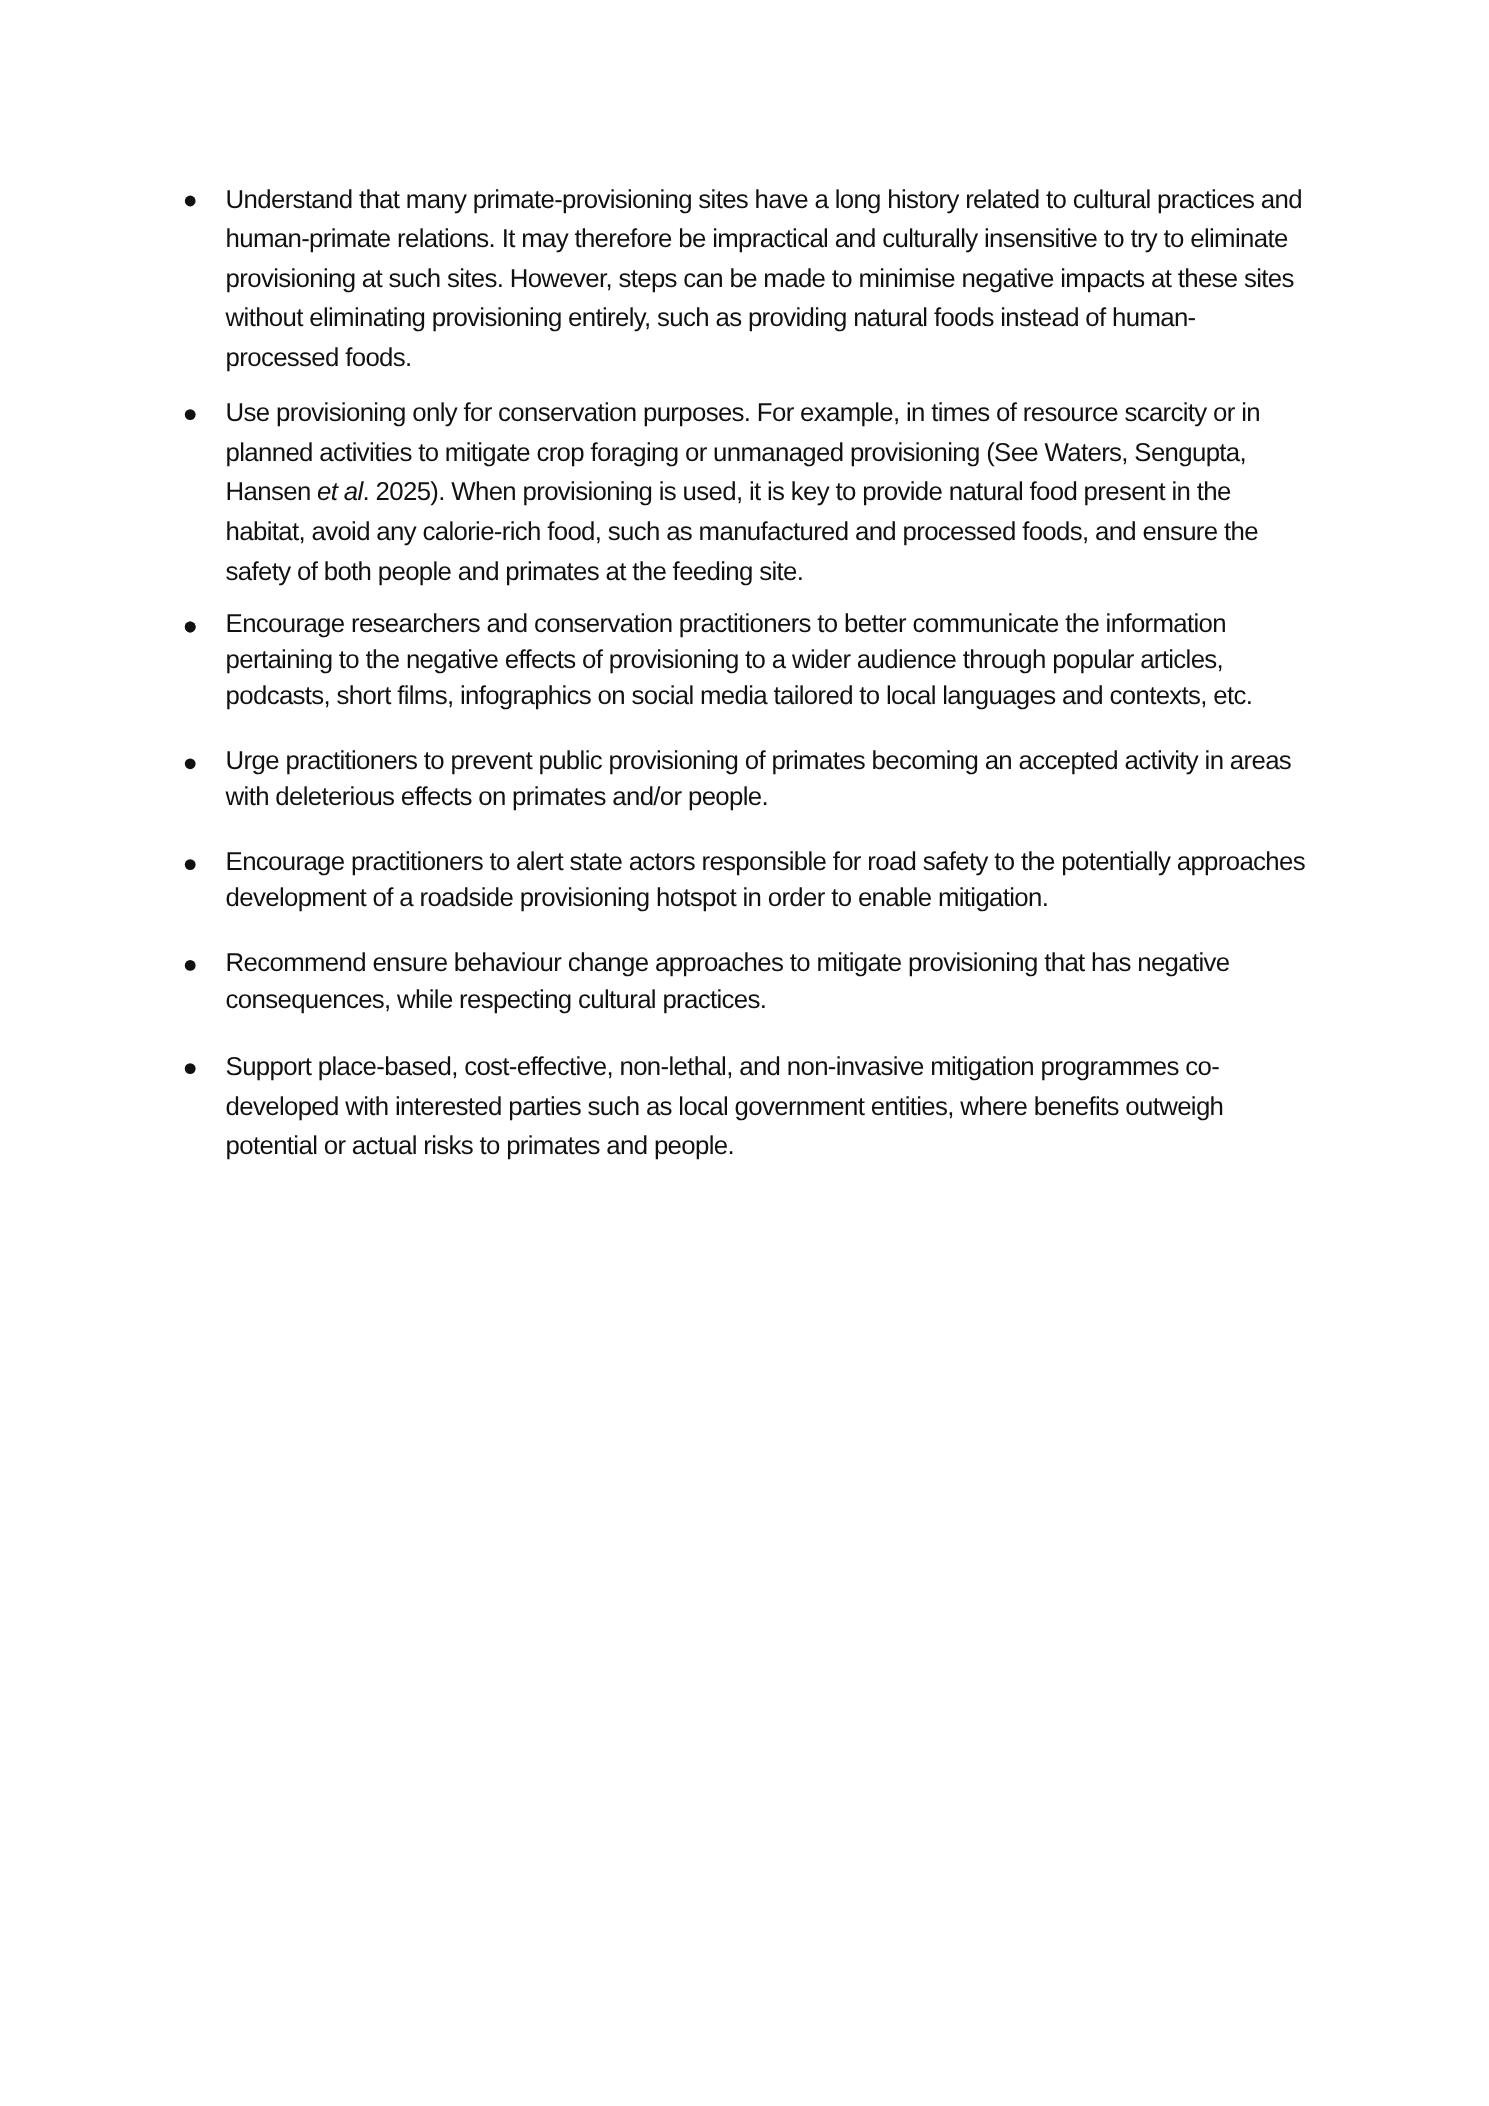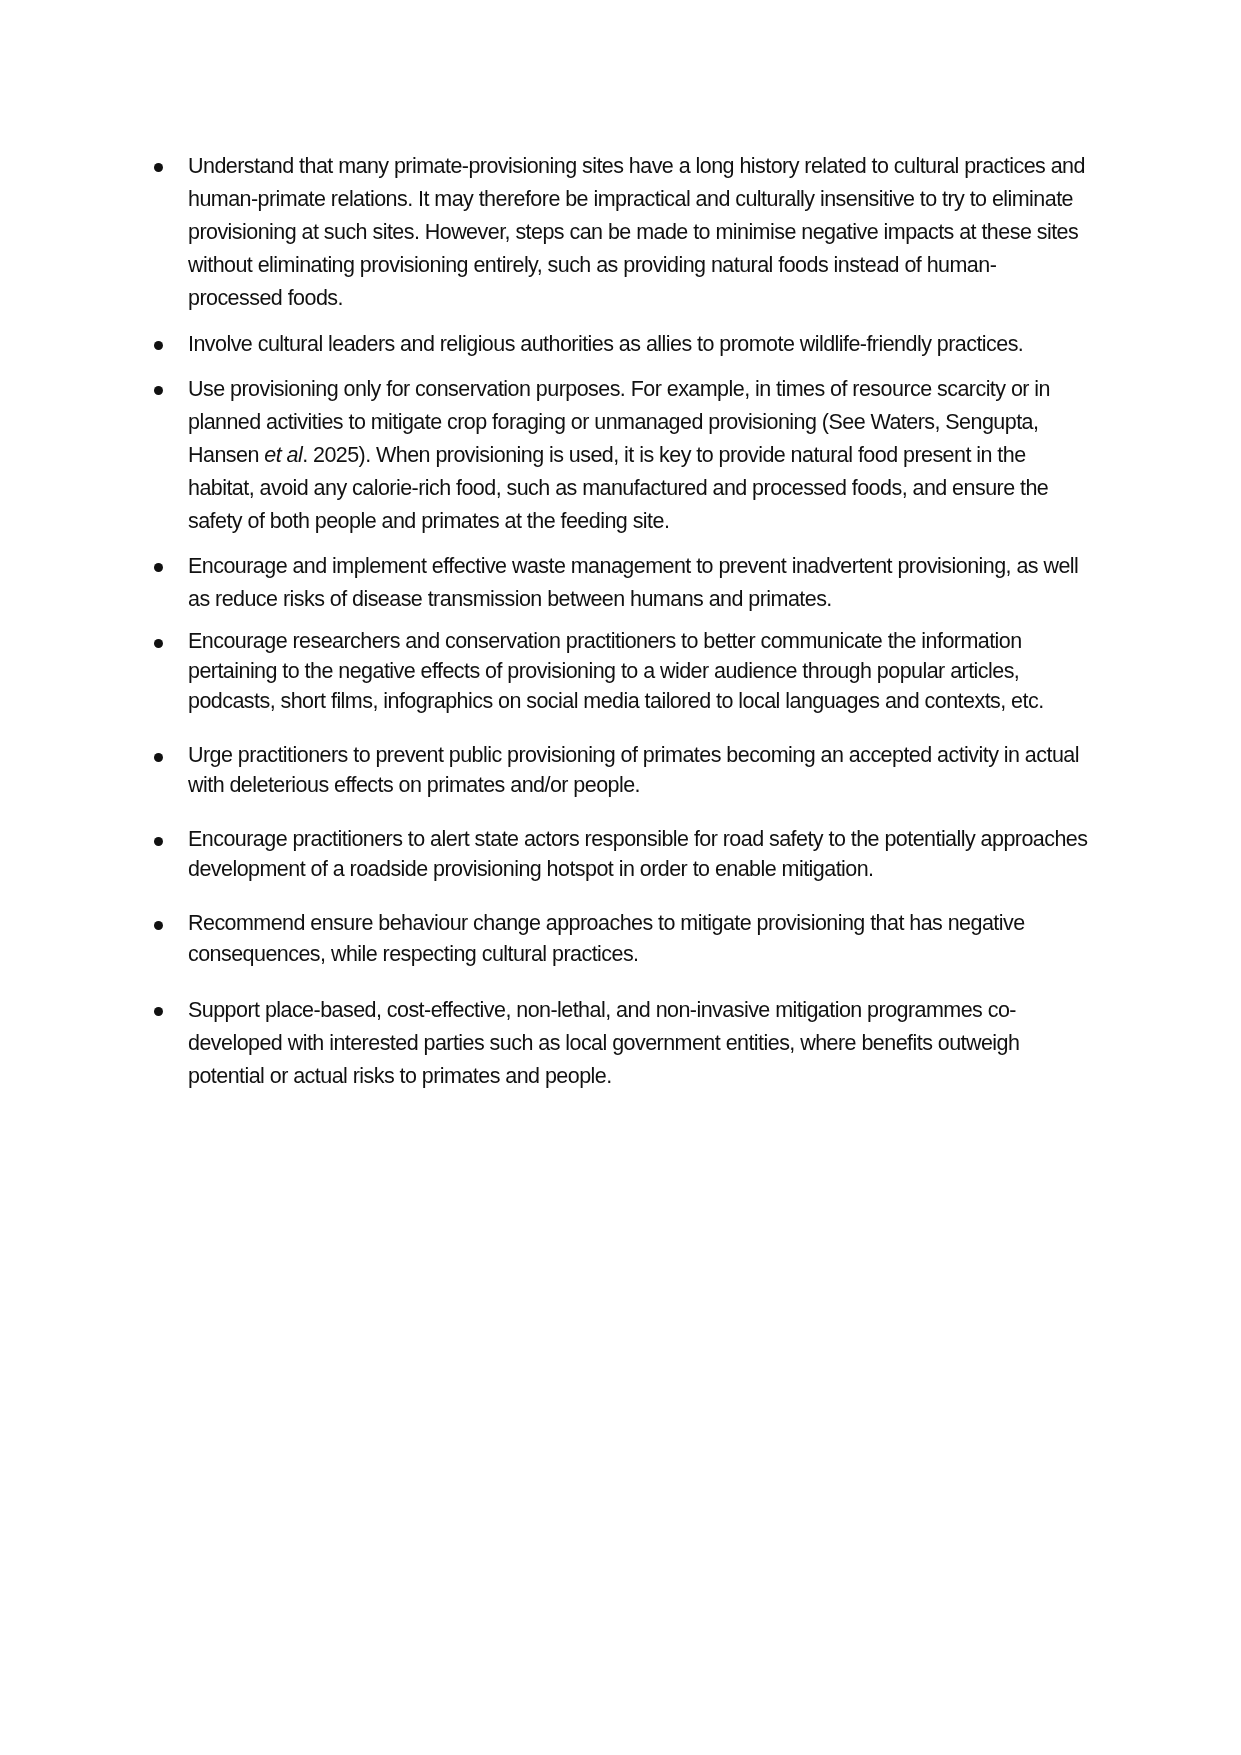--- a/index.html
+++ b/index.html
@@ -18,37 +18,32 @@
 <body>
 
 <div class="page">
   <ul class="list">
     <li class="item" style="margin-bottom:13px">
       <span class="bullet"></span>
       <span class="txt">Understand that many primate-provisioning sites have a long history related to cultural practices and human-primate relations. It may therefore be impractical and culturally insensitive to try to eliminate provisioning at such sites. However, steps can be made to minimise negative impacts at these sites without eliminating provisioning entirely, such as providing natural foods instead of human-processed foods.</span>
     </li>
     <li class="item" style="margin-bottom:12px">
       <span class="bullet"></span>
-      <span class="txt">Involve cultural leaders and religious authorities as allies to promote wildlife-friendly practices.</span>
-    </li>
-    <li class="item" style="margin-bottom:12px">
-      <span class="bullet"></span>
       <span class="txt"><span>Use provisioning only for conservation purposes. For example, in times of resource scarcity or in planned activities to mitigate crop foraging or unmanaged provisioning (See Waters, Sengupta, Hansen </span><em>et al</em><span>. 2025). When provisioning is used, it is key to provide natural food present in the habitat, avoid any calorie-rich food, such as manufactured and processed foods, and ensure the safety of both people and primates at the feeding site.</span></span>
     </li>
     <li class="item" style="margin-bottom:10px">
       <span class="bullet"></span>
-      <span class="txt">Encourage and implement effective waste management to prevent inadvertent provisioning, as well as reduce risks of disease transmission between humans and primates.</span>
     </li>
     <li class="item" style="line-height:30px;margin-bottom:24px">
       <span class="bullet"></span>
       <span class="txt">Encourage researchers and conservation practitioners to better communicate the information pertaining to the negative effects of provisioning to a wider audience through popular articles, podcasts, short films, infographics on social media tailored to local languages and contexts, etc.</span>
     </li>
     <li class="item" style="line-height:30px;margin-bottom:24px">
       <span class="bullet"></span>
-      <span class="txt">Urge practitioners to prevent public provisioning of primates becoming an accepted activity in actual with deleterious effects on primates and/or people.</span>
+      <span class="txt">Urge practitioners to prevent public provisioning of primates becoming an accepted activity in areas with deleterious effects on primates and/or people.</span>
     </li>
     <li class="item" style="line-height:30px;margin-bottom:24px">
       <span class="bullet"></span>
       <span class="txt">Encourage practitioners to alert state actors responsible for road safety to the potentially approaches development of a roadside provisioning hotspot in order to enable mitigation.</span>
     </li>
     <li class="item" style="line-height:31px;margin-bottom:24px">
       <span class="bullet"></span>
       <span class="txt">Recommend ensure behaviour change approaches to mitigate provisioning that has negative consequences, while respecting cultural practices.</span>
     </li>
     <li class="item" style="line-height:33px;margin-bottom:12px">

